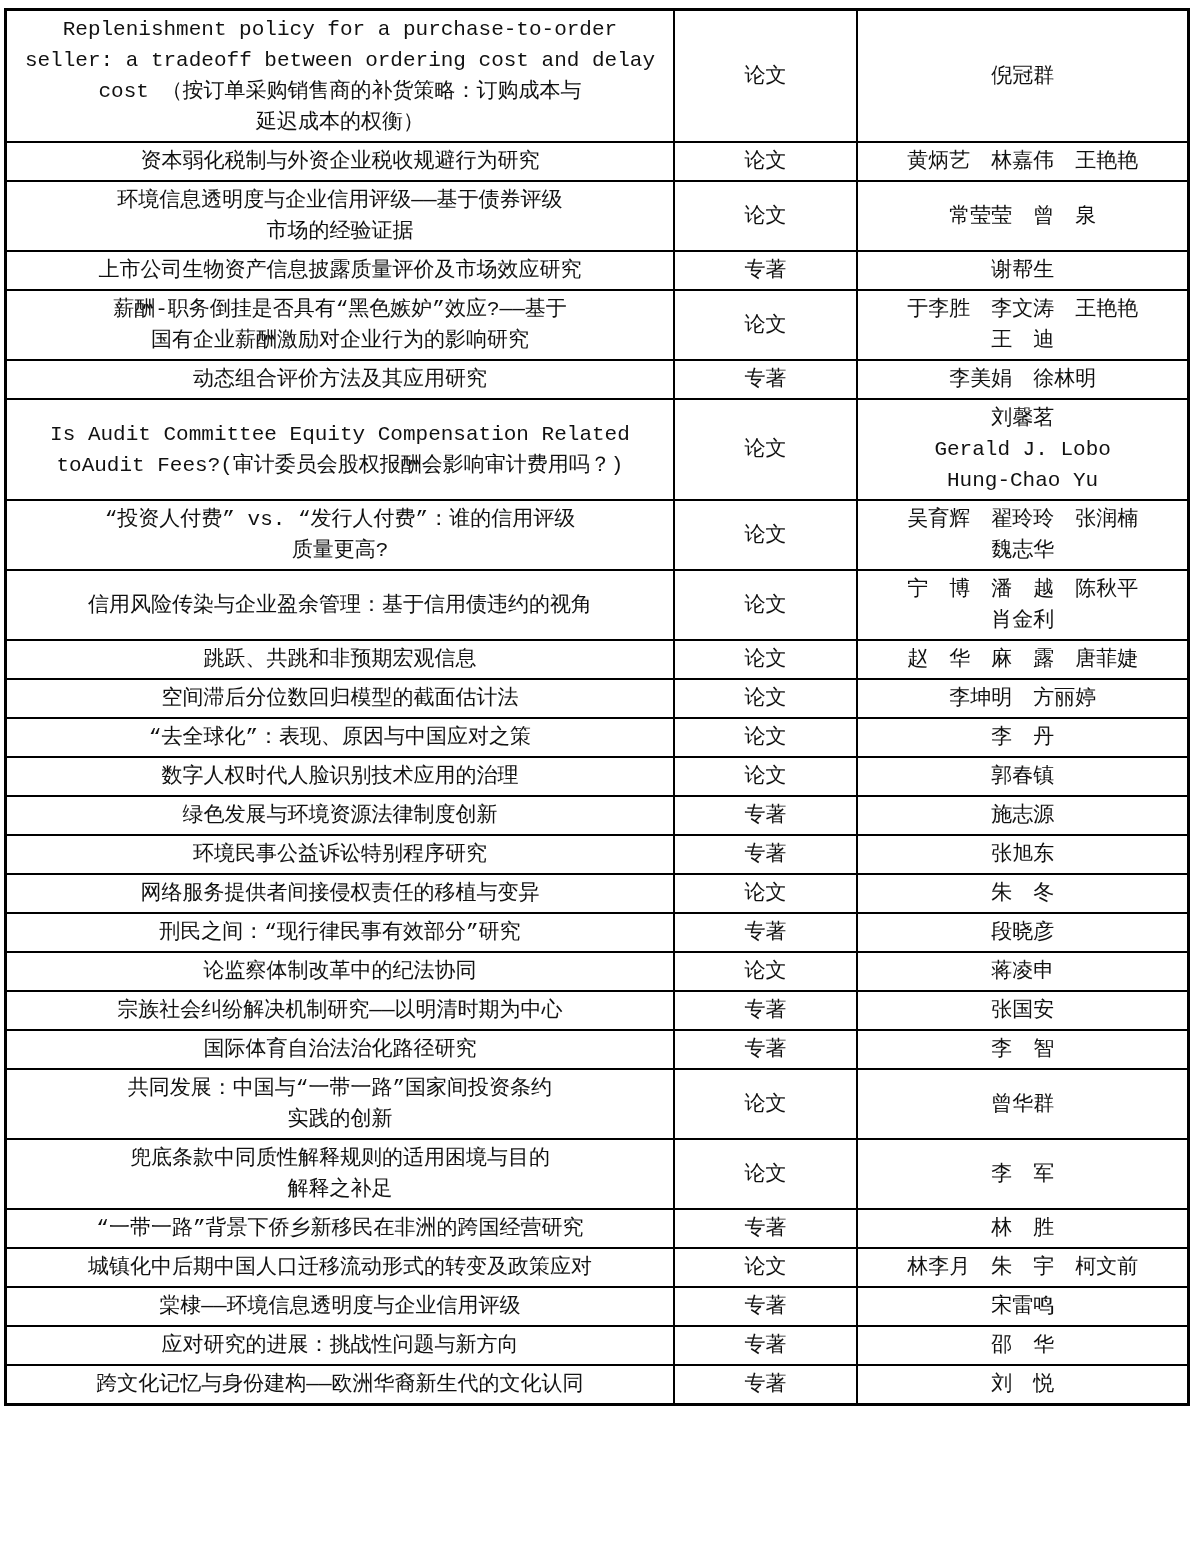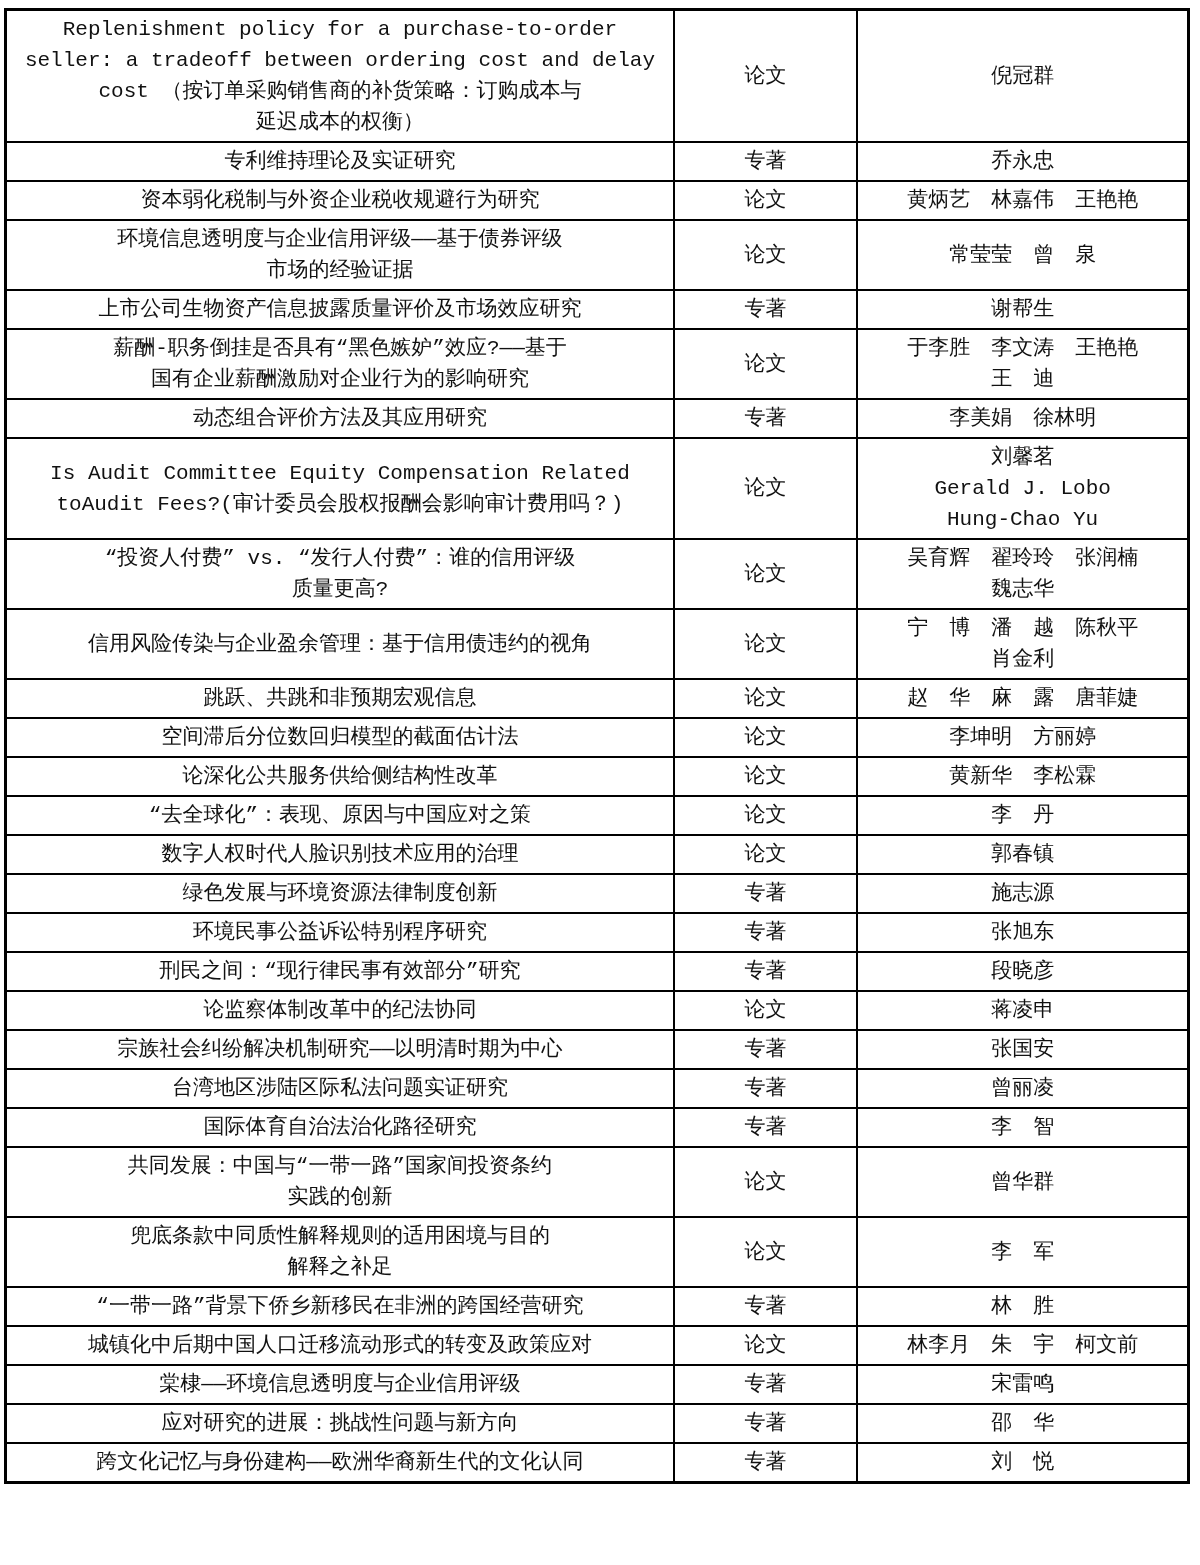--- a/index.html
+++ b/index.html
@@ -55,29 +55,20 @@
             <div class="line">cost （按订单采购销售商的补货策略：订购成本与</div>
             <div class="line">延迟成本的权衡）</div>
           </td>
     <td class="col-type"><span>论文</span></td>
     <td class="col-authors">
             <div class="line">倪冠群</div>
           </td>
   </tr>
         <tr>
     <td class="col-title">
-            <div class="line">专利维持理论及实证研究</div>
-          </td>
-    <td class="col-type"><span>专著</span></td>
-    <td class="col-authors">
-            <div class="line">乔永忠</div>
-          </td>
-  </tr>
-        <tr>
-    <td class="col-title">
             <div class="line">资本弱化税制与外资企业税收规避行为研究</div>
           </td>
     <td class="col-type"><span>论文</span></td>
     <td class="col-authors">
             <div class="line">黄炳艺　林嘉伟　王艳艳</div>
           </td>
   </tr>
         <tr>
     <td class="col-title">
             <div class="line">环境信息透明度与企业信用评级——基于债券评级</div>
@@ -163,29 +154,20 @@
     <td class="col-title">
             <div class="line">空间滞后分位数回归模型的截面估计法</div>
           </td>
     <td class="col-type"><span>论文</span></td>
     <td class="col-authors">
             <div class="line">李坤明　方丽婷</div>
           </td>
   </tr>
         <tr>
     <td class="col-title">
-            <div class="line">论深化公共服务供给侧结构性改革</div>
-          </td>
-    <td class="col-type"><span>论文</span></td>
-    <td class="col-authors">
-            <div class="line">黄新华　李松霖</div>
-          </td>
-  </tr>
-        <tr>
-    <td class="col-title">
             <div class="line">“去全球化”：表现、原因与中国应对之策</div>
           </td>
     <td class="col-type"><span>论文</span></td>
     <td class="col-authors">
             <div class="line">李　丹</div>
           </td>
   </tr>
         <tr>
     <td class="col-title">
             <div class="line">数字人权时代人脸识别技术应用的治理</div>
@@ -208,20 +190,29 @@
     <td class="col-title">
             <div class="line">环境民事公益诉讼特别程序研究</div>
           </td>
     <td class="col-type"><span>专著</span></td>
     <td class="col-authors">
             <div class="line">张旭东</div>
           </td>
   </tr>
         <tr>
     <td class="col-title">
+            <div class="line">网络服务提供者间接侵权责任的移植与变异</div>
+          </td>
+    <td class="col-type"><span>论文</span></td>
+    <td class="col-authors">
+            <div class="line">朱　冬</div>
+          </td>
+  </tr>
+        <tr>
+    <td class="col-title">
             <div class="line">刑民之间：“现行律民事有效部分”研究</div>
           </td>
     <td class="col-type"><span>专著</span></td>
     <td class="col-authors">
             <div class="line">段晓彦</div>
           </td>
   </tr>
         <tr>
     <td class="col-title">
             <div class="line">论监察体制改革中的纪法协同</div>
@@ -231,29 +222,20 @@
             <div class="line">蒋凌申</div>
           </td>
   </tr>
         <tr>
     <td class="col-title">
             <div class="line">宗族社会纠纷解决机制研究——以明清时期为中心</div>
           </td>
     <td class="col-type"><span>专著</span></td>
     <td class="col-authors">
             <div class="line">张国安</div>
-          </td>
-  </tr>
-        <tr>
-    <td class="col-title">
-            <div class="line">台湾地区涉陆区际私法问题实证研究</div>
-          </td>
-    <td class="col-type"><span>专著</span></td>
-    <td class="col-authors">
-            <div class="line">曾丽凌</div>
           </td>
   </tr>
         <tr>
     <td class="col-title">
             <div class="line">国际体育自治法治化路径研究</div>
           </td>
     <td class="col-type"><span>专著</span></td>
     <td class="col-authors">
             <div class="line">李　智</div>
           </td>

